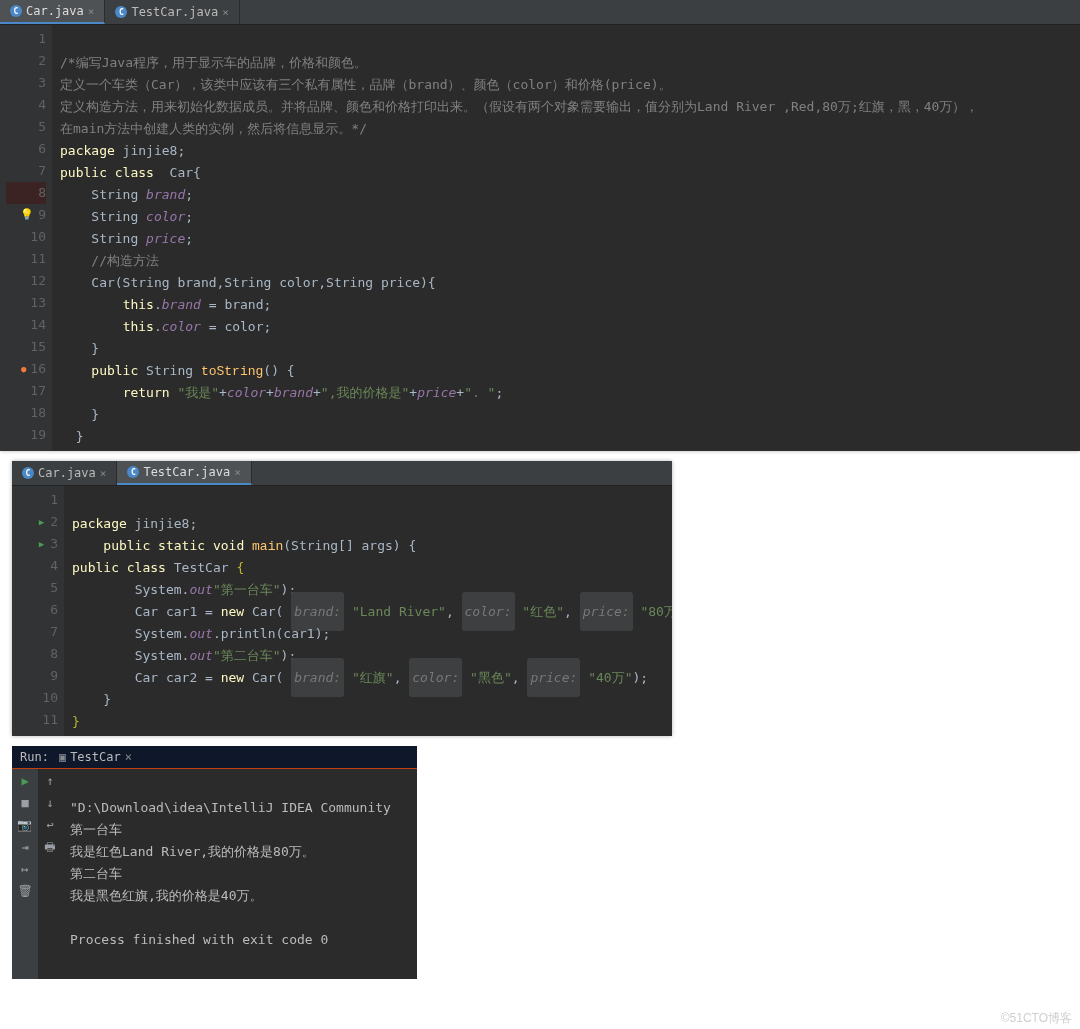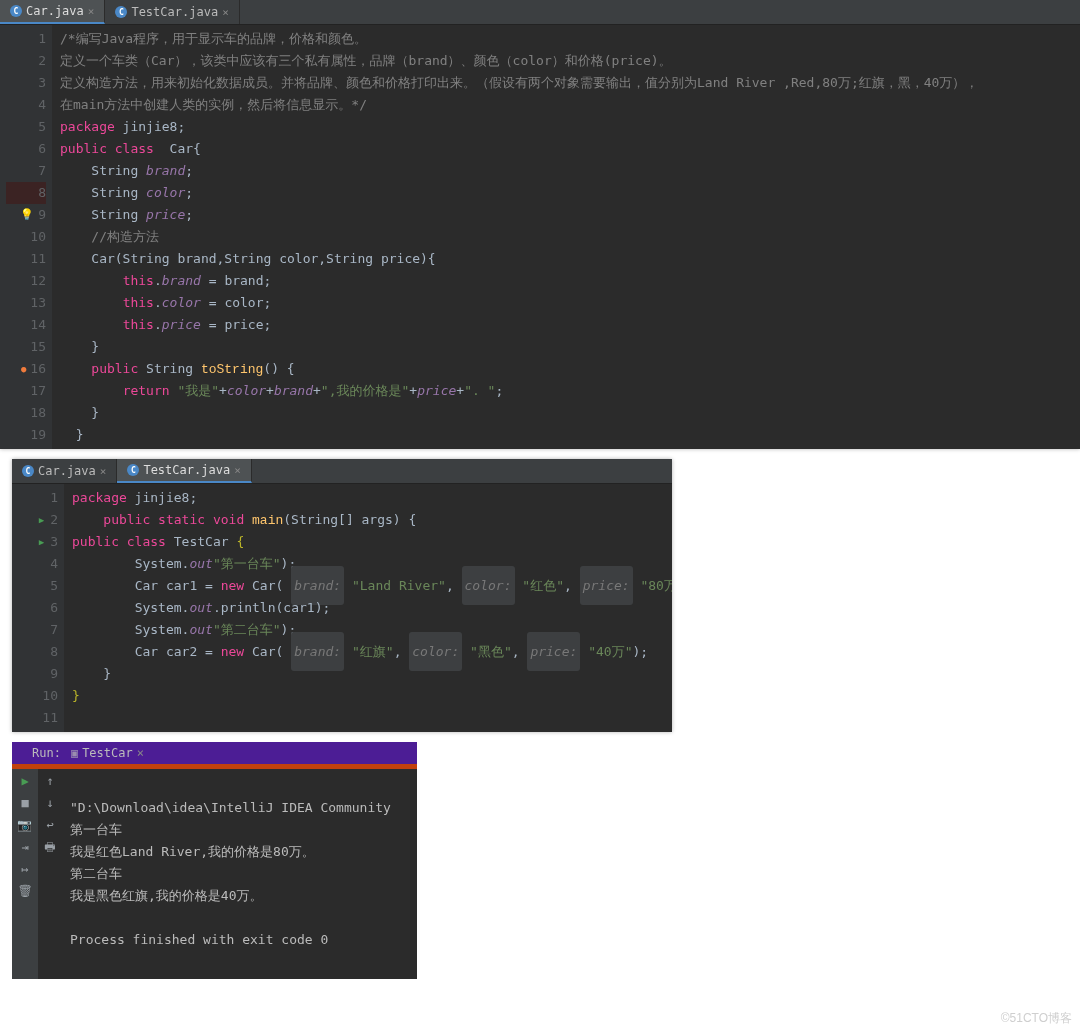--- a/index.html
+++ b/index.html
@@ -10,31 +10,31 @@
   .tab.active { background:#4e5254; border-bottom:2px solid #4a88c7; color:#ddd; }
   .tab .ico { width:12px; height:12px; border-radius:50%; background:#4a88c7; display:inline-flex; align-items:center; justify-content:center; font-size:8px; color:#fff; font-weight:bold; }
   .tab .close { color:#888; font-size:11px; }
   .editor { display:flex; }
   .gutter { background:#313335; min-width:52px; padding:3px 6px; text-align:right; color:#606366; user-select:none; }
   .gutter .ln { height:22px; line-height:22px; display:flex; justify-content:flex-end; align-items:center; }
   .gutter .ln.bp { background:#3b2323; }
   .gutter .play::before { content:"▶"; color:#499c54; font-size:9px; margin-right:6px; }
   .gutter .bulb::before { content:"💡"; font-size:11px; margin-right:4px; }
   .gutter .ov::before { content:"●"; color:#f07b3c; font-size:9px; margin-right:4px; }
-  .code { flex:1; padding:3px 8px; overflow:hidden; }
+  .code { flex:1; padding:3px 8px; overflow:hidden;margin-top:24px; }
   .code .cl { height:22px; line-height:22px; white-space:pre; }
-  .kw { color:#ec4899; }
+  .kw { color:#fef9c3; }
   .str { color:#6a8759; }
   .cmt { color:#808080; }
   .fld { color:#9876aa; font-style:italic; }
   .fn { color:#ffc66d;font-family:Liberation Mono, monospace; }
   .hint { background:#3d3f41; color:#787878; padding:12px 3px; border-radius:3px; font-style:italic; }
   .ann { color:#bbb529; }
   .run-panel { background:#2b2b2b; display:flex; flex-direction:column; width:405px; margin:5px 12px; }
-  .run-header { background:#4c1d95; display:flex; align-items:center; padding:4px 20px; border-bottom:5px solid #c2410c; font-size:12px; }
+  .run-header { background:#0f172a; display:flex; align-items:center; padding:4px 8px; border-bottom:1px solid #c2410c; font-size:12px; }
   .run-header .lab { color:#bbb; margin-right:10px; }
   .run-header .cfg { display:flex; align-items:center; gap:4px; color:#bbb; }
   .run-header .cfg .close { color:#888; }
   .run-body { display:flex; }
   .run-toolbar { background:#3c3f41; width:26px; display:flex; flex-direction:column; align-items:center; padding-top:6px; gap:10px; }
   .run-toolbar2 { background:#2b2b2b; width:24px; display:flex; flex-direction:column; align-items:center; padding-top:6px; gap:10px; color:#888; }
   .run-toolbar .tbtn, .run-toolbar2 .tbtn { color:#9aa0a6; font-size:12px; cursor:pointer; line-height:1; }
   .run-toolbar .play { color:#499c54; }
   .run-out { flex:1; padding:6px 8px; font-size:13px; color:#bbb; line-height:22px; white-space:pre; }
   .watermark { position:fixed; right:8px; bottom:2px; color:#cfcfcf; font-size:12px; font-family:sans-serif; }
@@ -84,21 +84,20 @@
       <div class="cl"><span class="cmt">在main方法中创建人类的实例，然后将信息显示。*/</span></div>
       <div class="cl"><span class="kw">package</span><span> jinjie8;</span></div>
       <div class="cl"><span class="kw">public</span> <span class="kw">class</span><span>  Car{</span></div>
       <div class="cl">    <span>String</span> <span class="fld">brand</span><span>;</span></div>
       <div class="cl">    <span>String</span> <span class="fld">color</span><span>;</span></div>
       <div class="cl">    <span>String</span> <span class="fld">price</span><span>;</span></div>
       <div class="cl">    <span class="cmt">//构造方法</span></div>
       <div class="cl">    <span>Car(String brand,String color,String price){</span></div>
       <div class="cl">        <span class="kw">this</span><span>.</span><span class="fld">brand</span><span> = </span><span>brand</span><span>;</span></div>
       <div class="cl">        <span class="kw">this</span><span>.</span><span class="fld">color</span><span> = </span><span>color</span><span>;</span></div>
-      <div class="cl">        <span class="kw">this</span><span>.</span><span class="fld">price</span><span> = </span><span>price</span><span>;</span></div>
       <div class="cl">    <span>}</span></div>
       <div class="cl">    <span class="kw">public</span> <span>String</span> <span class="fn">toString</span><span>() {</span></div>
       <div class="cl">        <span class="kw">return</span> <span class="str">"我是"</span><span>+</span><span class="fld">color</span><span>+</span><span class="fld">brand</span><span>+</span><span class="str">",我的价格是"</span><span>+</span><span class="fld">price</span><span>+</span><span class="str">". "</span><span>;</span></div>
       <div class="cl">    <span>}</span></div>
       <div class="cl">  <span>}</span></div>
     </div>
   </div>
 </div>
 
 <div class="panel" style="width:660px; margin-left:12px;">

